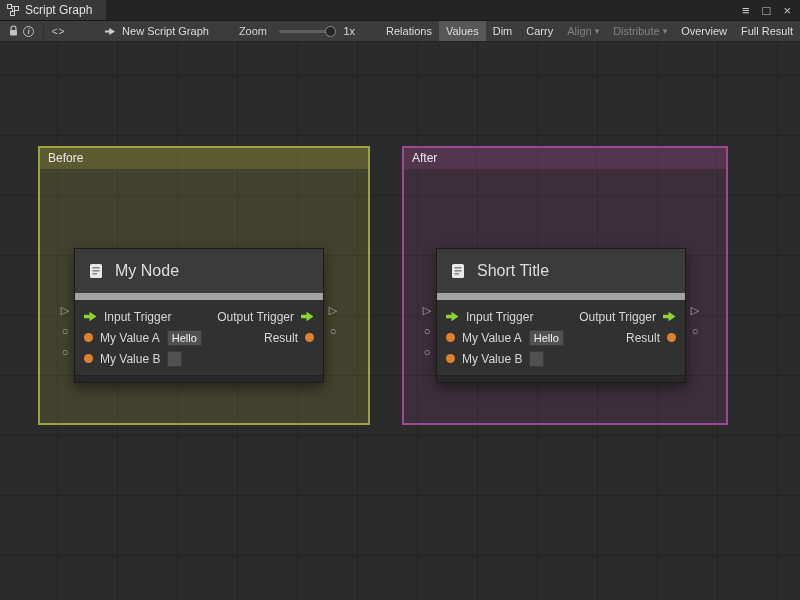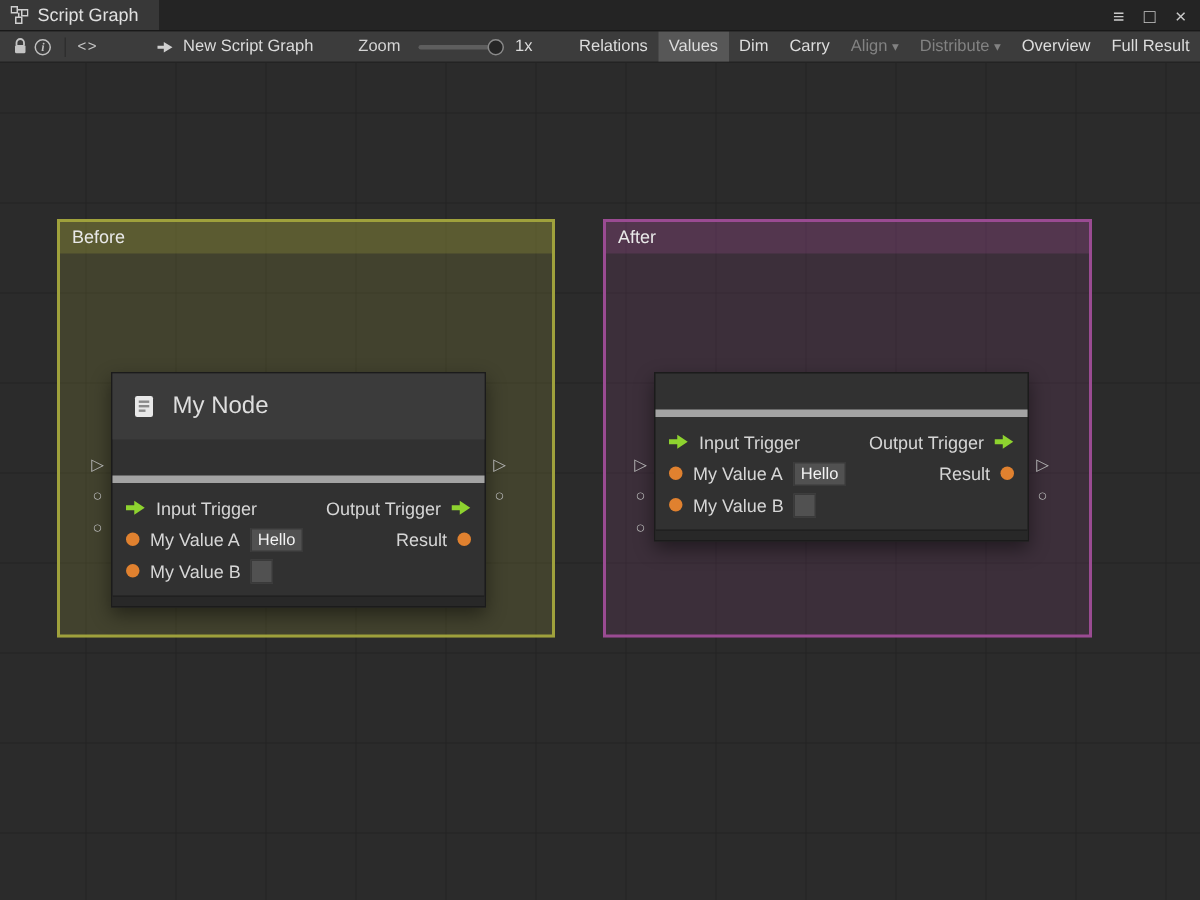--- a/index.html
+++ b/index.html
@@ -87,21 +87,21 @@
   
   .node {
     position:absolute; width:250px; background:#313131;
     border:1px solid #1b1b1b; box-shadow:0 5px 12px rgba(0,0,0,0.45);
   }
   .node-header {
     height:44px; background:#3b3b3b; display:flex; align-items:center;
     gap:10px; padding:0 12px;
   }
   .node-title { font-size:16px; color:#dedede; }
-  .node-body { border-top:5px solid #a3a3a3; padding:6px 0;margin-top:24px; }
+  .node-body { border-top:7px solid #a3a3a3; padding:6px 0; }
   .port-row {
     height:21px; display:flex; align-items:center;
     justify-content:space-between; padding:0 9px;
   }
   .port-left, .port-right { display:flex; align-items:center; gap:7px; }
   .port-label { font-size:12px; color:#d6d6d6; }
   .flow-arrow { display:flex; color:var(--flow_port); }
   .value-dot { width:9px; height:9px; border-radius:50%; background:var(--value_port); flex-shrink:0; }
   .field {
     height:16px; background:#515151; border:1px solid #3a3a3a;
@@ -266,20 +266,31 @@
       </div>
       <div class="node-footer"></div>
       <span class="ext-port" style="left:-17px; top:55px;">▷</span>
       <span class="ext-port" style="left:-17px; top:76px;">○</span>
       <span class="ext-port" style="left:-17px; top:97px;">○</span>
       <span class="ext-port" style="right:-17px; top:55px;">▷</span>
       <span class="ext-port" style="right:-17px; top:76px;">○</span>
     </div>
 
     <div class="node" style="left:436px; top:206px;">
+      <div class="node-header">
+        <span style="display:flex">
+          <svg width="18" height="18" viewBox="0 0 18 18">
+            <rect x="3" y="2" width="12" height="14" rx="1.5" fill="#e8e8e8"></rect>
+            <rect x="5.5" y="5" width="7" height="1.6" fill="#8a8a8a"></rect>
+            <rect x="5.5" y="8" width="7" height="1.6" fill="#8a8a8a"></rect>
+            <rect x="5.5" y="11" width="4.5" height="1.6" fill="#8a8a8a"></rect>
+          </svg>
+        </span>
+        <span class="node-title">Short Title</span>
+      </div>
       <div class="node-body">
         <div class="port-row">
           <div class="port-left">
             <span class="flow-arrow">
               <svg width="13" height="11" viewBox="0 0 13 11">
                   <path d="M0 3.8h5.5V0.8L12.5 5.5 5.5 10.2V7.2H0z" fill="currentColor"></path>
                 </svg>
             </span>
             <span class="port-label">Input Trigger</span>
           </div>

